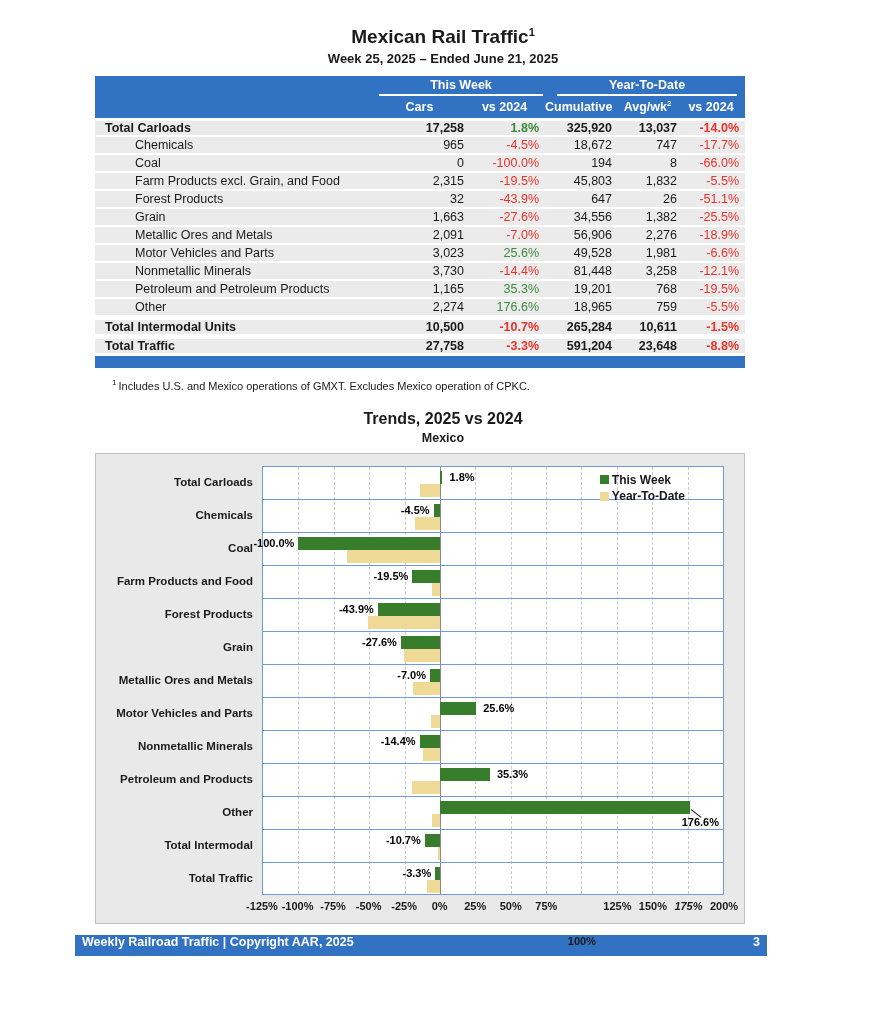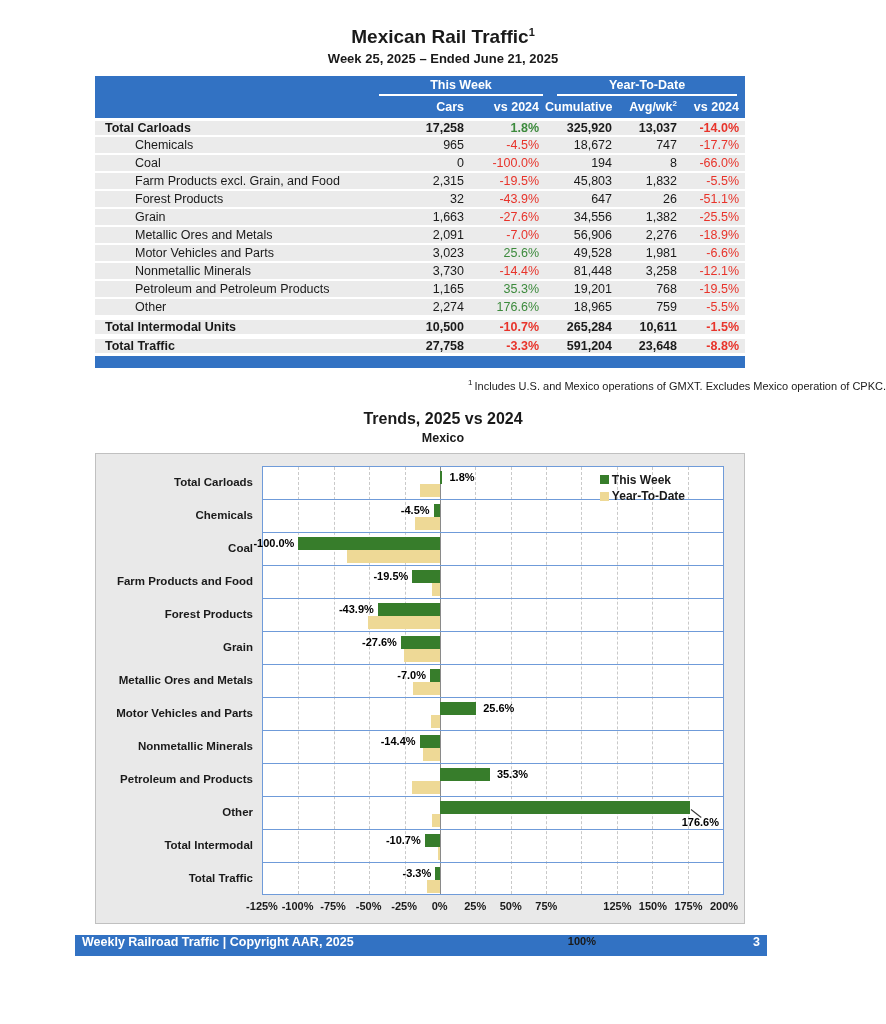--- a/index.html
+++ b/index.html
@@ -17,36 +17,36 @@
   
   .table-wrap { margin:10px 0 0 95px; width:650px; }
   table.rail { width:650px; border-collapse:separate; border-spacing:0; table-layout:fixed; }
   table.rail thead td {
     background:#3272c3; color:#fff; font-weight:bold; font-size:12.5px;
     vertical-align:bottom; padding:2px 0;
   }
   .grp-label { text-align:center; display:block; border-bottom:2px solid #fff; padding-bottom:2px; }
   .grp-tw { margin:0 2px 0 4px; }
   .grp-ytd { margin:0 8px 0 12px; }
-  table.rail thead tr.sub td { text-align:right; padding:1px 6px 4px 0; font-size:12.5px;margin-top:12px; }
+  table.rail thead tr.sub td { text-align:center; padding:1px 6px 4px 0; font-size:12.5px;margin-top:12px; }
   table.rail thead tr.sub td sup { font-size:8px; }
   table.rail tbody td {
     background:#ebebeb; font-size:12.5px; height:18px;
     border-bottom:2px solid #fff; padding:0 6px 0 0; text-align:right;
     white-space:nowrap; overflow:hidden;
   }
   table.rail tbody td.lbl { text-align:left; padding-left:40px; }
   table.rail tbody tr.total td { font-weight:bold; border-top:3px solid #fff; height:19px; }
   table.rail tbody tr.total td.lbl { padding-left:10px; }
   td.pos { color:#3c8a3c; }
   td.neg { color:#e8332a; }
   .table-bottom-bar { height:12px; background:#3272c3; margin-top:1px; }
 
   
-  .footnotes { margin:9px 0 12px 112px; font-size:11px; line-height:1.6;text-align:right; }
+  .footnotes { margin:9px 0 12px 112px; font-size:11px; line-height:1.6; }
   .footnotes sup { font-size:8px; margin-right:2px; }
 
   
   .chart-title { text-align:center; font-size:16px; font-weight:bold; margin-top:14px; }
   .chart-subtitle { text-align:center; font-size:12.5px; font-weight:bold; margin-top:3px; }
 
   
   .chart-box {
     margin:8px 0 0 95px; width:650px; background:#e9e9e9;
     border:1px solid #c0c0c0; padding:12px 0 8px 0;
@@ -361,21 +361,21 @@
       <span class="tick-label" style="left: 15.3846%;">-75%</span>
       <span class="tick-label" style="left: 23.0769%;">-50%</span>
       <span class="tick-label" style="left: 30.7692%;">-25%</span>
       <span class="tick-label" style="left: 38.4615%;">0%</span>
       <span class="tick-label" style="left: 46.1538%;">25%</span>
       <span class="tick-label" style="left: 53.8462%;">50%</span>
       <span class="tick-label" style="left: 61.5385%;">75%</span>
       <span class="tick-label" style="left: 69.2308%; margin-top: 35px;">100%</span>
       <span class="tick-label" style="left: 76.9231%;">125%</span>
       <span class="tick-label" style="left: 84.6154%;">150%</span>
-      <span class="tick-label" style="left: 92.3077%;">175%</span>
+      <span class="tick-label" style="left: 92.3077%; font-style: italic;">175%</span>
       <span class="tick-label" style="left: 100%;">200%</span>
     </div>
 </div>
 
 <div class="footer-bar">
   <span>Weekly Railroad Traffic | Copyright AAR, 2025</span>
   <span>3</span>
 </div>
 
 </body></html>

